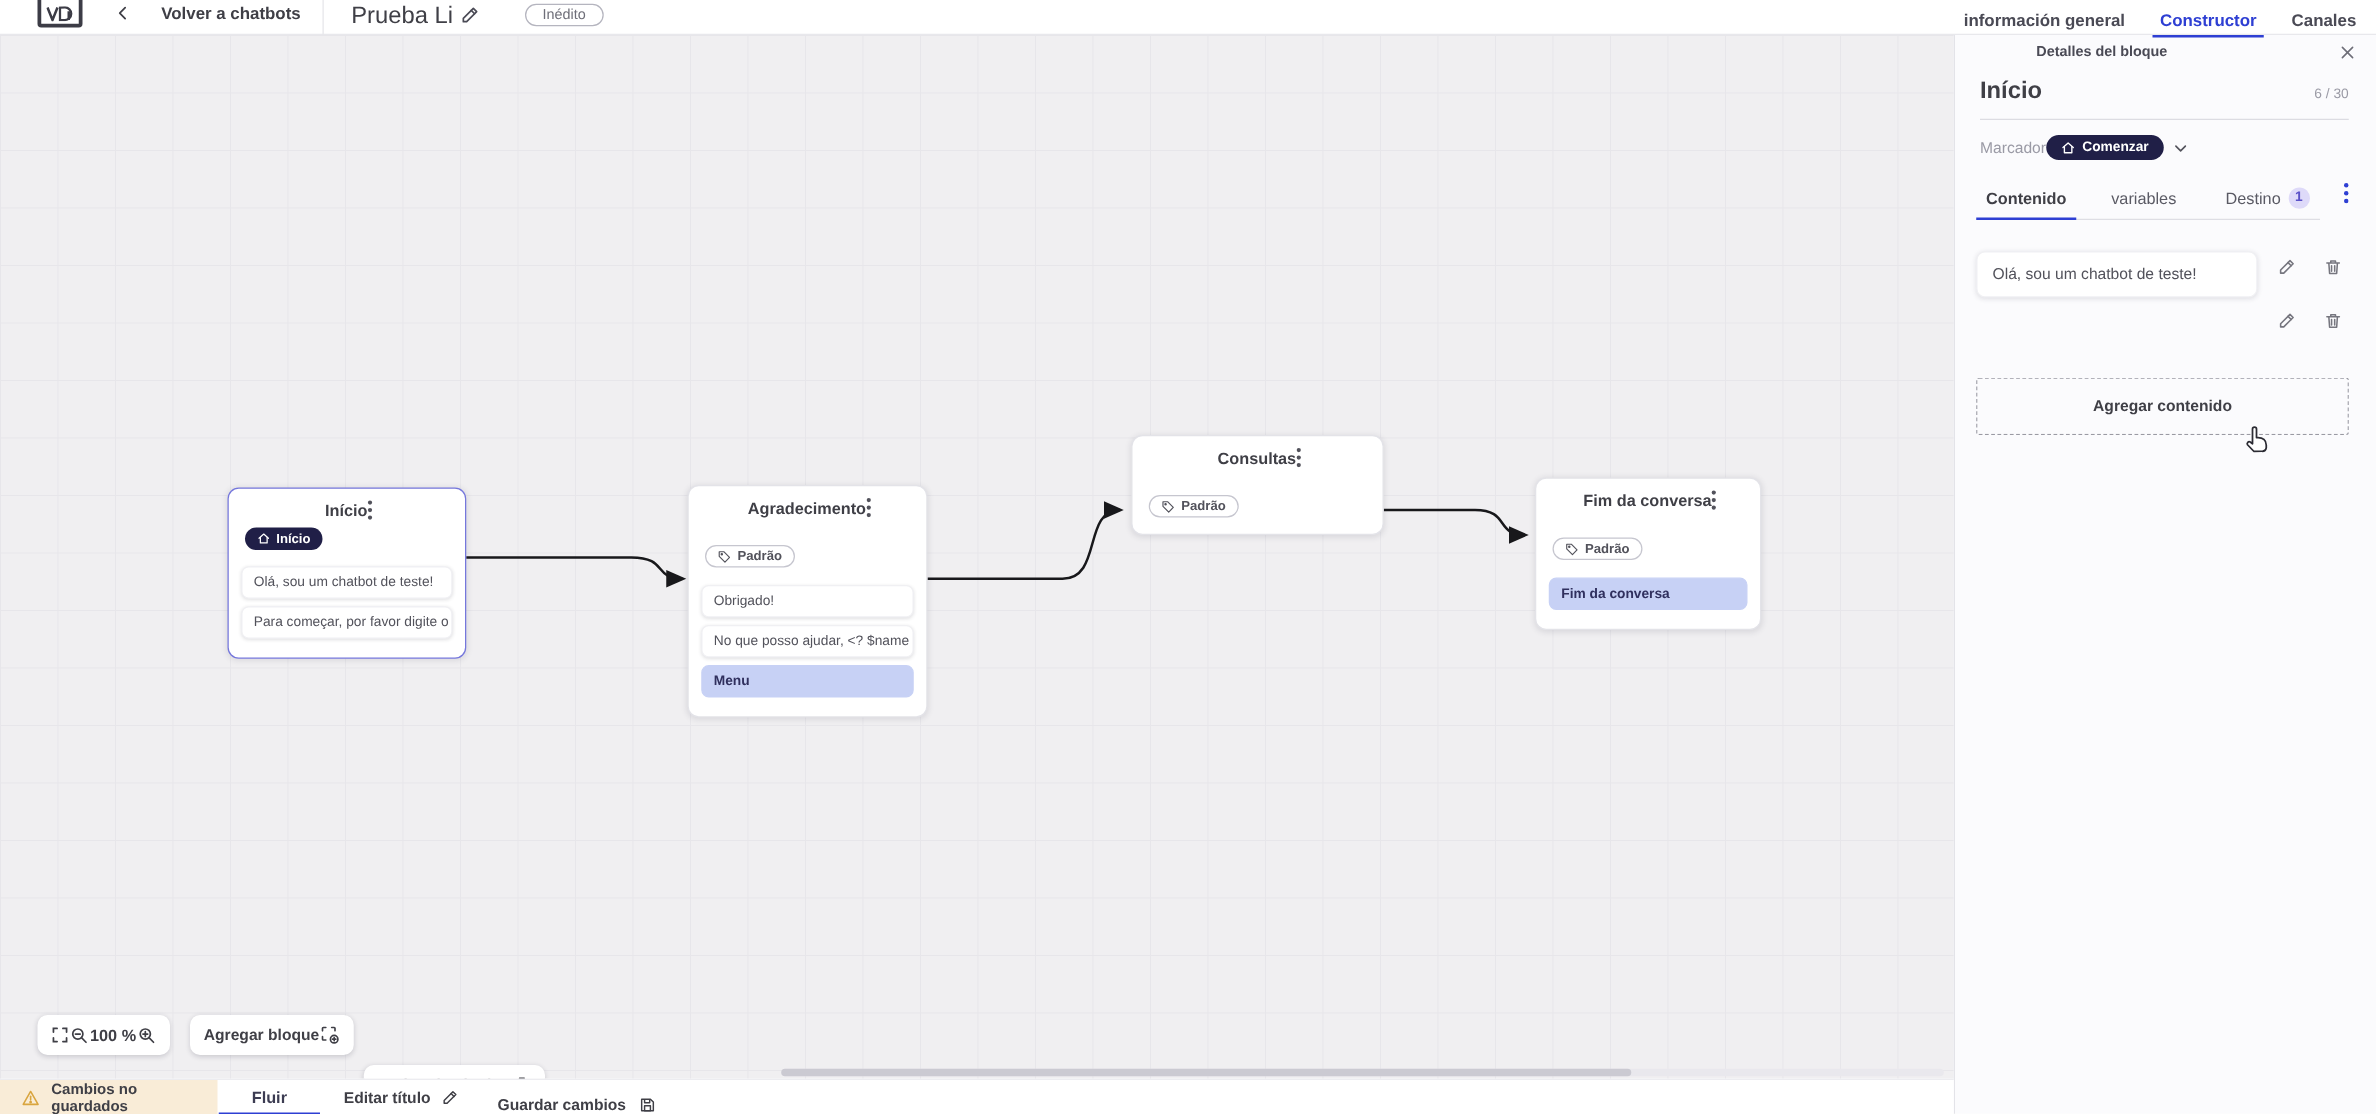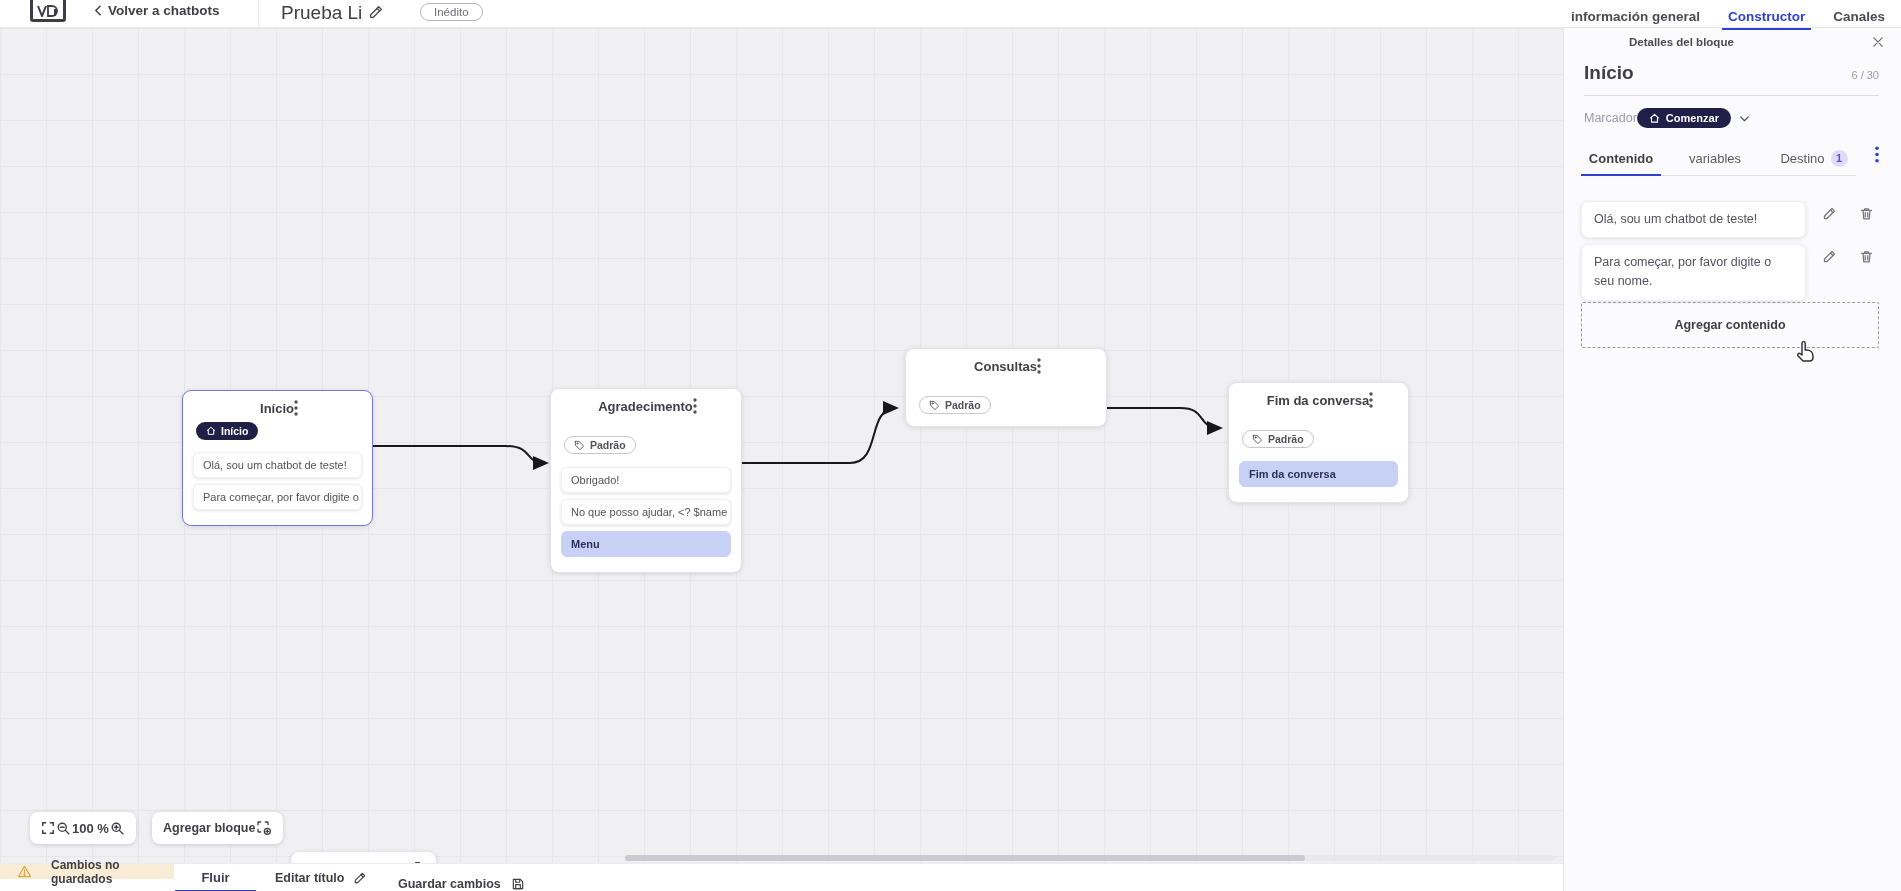--- a/index.html
+++ b/index.html
@@ -3,21 +3,21 @@
 <meta charset="utf-8">
 <style>
   * { margin:0; padding:0; box-sizing:border-box; }
   html,body { width:1901px; height:891px; overflow:hidden; font-family:"Liberation Sans", sans-serif; background:#fff; }
   .icon { display:inline-block; vertical-align:middle; }
   svg { display:block; }
 
   
   #topbar { position:absolute; left:0; top:0; width:1901px; height:28px; background:#fff; border-bottom:1px solid #e8e8ec; z-index:30; }
   #logo { position:absolute; left:30px; top:-6px; width:36px; height:28px; border:3px solid #3c3c46; border-radius:3px; background:#fff; display:flex; align-items:flex-end; justify-content:center; padding-bottom:2px; }
-  #back-btn { position:absolute; left:92px; top:3px; display:flex; align-items:center; gap:3px; color:#3f3f46; font-size:13.5px; font-weight:700; cursor:pointer; }
+  #back-btn { position:absolute; left:92px; top:3px; display:flex; align-items:center; gap:24px; color:#3f3f46; font-size:13.5px; font-weight:700; cursor:pointer; }
   #topbar-divider { position:absolute; left:258px; top:0; width:1px; height:28px; background:#e6e6ea; }
   #flow-title { position:absolute; left:281px; top:2px; font-size:19px; font-weight:500; color:#3f3f46; }
   #title-edit { position:absolute; left:368px; top:4px; color:#4a4a55; cursor:pointer; }
   #status-pill { position:absolute; left:420px; top:3px; border:1px solid #b5b5bf; border-radius:999px; padding:2px 13px; font-size:11.5px; color:#6e6e78; }
   #top-tabs { position:absolute; left:1571px; top:0; height:32px; display:flex; gap:28px; align-items:center; }
   .top-tab { position:relative; height:28px; display:flex; align-items:center; font-size:13.5px; font-weight:600; color:#4a4a55; cursor:pointer; }
   .top-tab.active { color:#2e3fd3; }
   .top-tab.active::after { content:""; position:absolute; left:-6px; right:-6px; bottom:0; height:2px; background:#2e3fd3; }
 
   
@@ -69,21 +69,21 @@
   #tabs-divider { position:absolute; left:17px; width:275px; top:147px; height:1px; background:#dedee4; }
   #tab-underline { position:absolute; left:17px; width:80px; top:146px; height:2px; background:#2e3fd3; z-index:2; }
   #panel-tab-menu { position:absolute; right:8px; top:5px; color:#2e3fd3; cursor:pointer; }
   .content-card { position:absolute; left:17px; width:225px; background:#fff; border:1px solid #f0f0f3; border-radius:7px; box-shadow:0 1px 4px rgba(40,40,60,.13); font-size:12.5px; color:#52525b; padding:8px 12px; line-height:1.55; }
   .card-icons { position:absolute; display:flex; gap:22px; color:#76767f; }
   .card-icons .icon { cursor:pointer; }
   #add-content-btn { position:absolute; left:17px; width:298px; top:274px; height:46px; border:1px dashed #9a9aa3; border-radius:2px; display:flex; align-items:center; justify-content:center; font-size:12.5px; font-weight:600; color:#3f3f46; cursor:pointer; background:transparent; }
 
   
   #statusbar { position:absolute; left:0; top:863px; width:1563px; height:28px; background:#fff; border-top:1px solid #ececf0; z-index:25; }
-  #unsaved-chip { position:absolute; left:0; top:0; width:174px; height:15px; background:#f9ecd7; display:flex; align-items:center; gap:19px; padding-left:17px; font-size:12px; font-weight:600; color:#3f3f46; }
+  #unsaved-chip { position:absolute; left:0; top:0; width:174px; height:28px; background:#f9ecd7; display:flex; align-items:center; gap:9px; padding-left:17px; font-size:12px; font-weight:600; color:#3f3f46; }
   #flow-tab { position:absolute; left:175px; width:81px; top:0; height:28px; display:flex; align-items:center; justify-content:center; font-size:13px; font-weight:700; color:#3c3c52; border-bottom:2px solid #2e3fd3; cursor:pointer; }
   #edit-title-btn { position:absolute; left:275px; top:0; height:28px; display:flex; align-items:center; gap:9px; font-size:12.5px; font-weight:600; color:#3f3f46; cursor:pointer; }
   #save-btn { position:absolute; left:398px; top:0; height:40px; display:flex; align-items:center; gap:10px; font-size:12.5px; font-weight:600; color:#3f3f46; cursor:pointer; }
 
   #cursor { position:absolute; left:1794px; top:338px; z-index:50; pointer-events:none; }
 </style>
 </head>
 <body>
 
 <div id="topbar">
@@ -344,21 +344,20 @@
           <path d="M13.5 6.5l4 4"></path>
         </svg>
     </span>
     <span class="icon">
       <svg width="15" height="15" viewBox="0 0 24 24" fill="none" stroke="#76767f" stroke-width="2" stroke-linecap="round" stroke-linejoin="round">
           <path d="M4 7h16M9 7V4.5h6V7M6.5 7l1 13.5h9l1-13.5M10 10.5v7M14 10.5v7"></path>
         </svg>
     </span>
   </div>
 
-  <div class="content-card" style="top:216px;">Para começar, por favor digite o seu nome.</div>
   <div class="card-icons" style="left:258px; top:221px;">
     <span class="icon">
       <svg width="15" height="15" viewBox="0 0 24 24" fill="none" stroke="#76767f" stroke-width="2" stroke-linecap="round" stroke-linejoin="round">
           <path d="M4 20h4L20 8l-4-4L4 16v4z"></path>
           <path d="M13.5 6.5l4 4"></path>
         </svg>
     </span>
     <span class="icon">
       <svg width="15" height="15" viewBox="0 0 24 24" fill="none" stroke="#76767f" stroke-width="2" stroke-linecap="round" stroke-linejoin="round">
           <path d="M4 7h16M9 7V4.5h6V7M6.5 7l1 13.5h9l1-13.5M10 10.5v7M14 10.5v7"></path>

